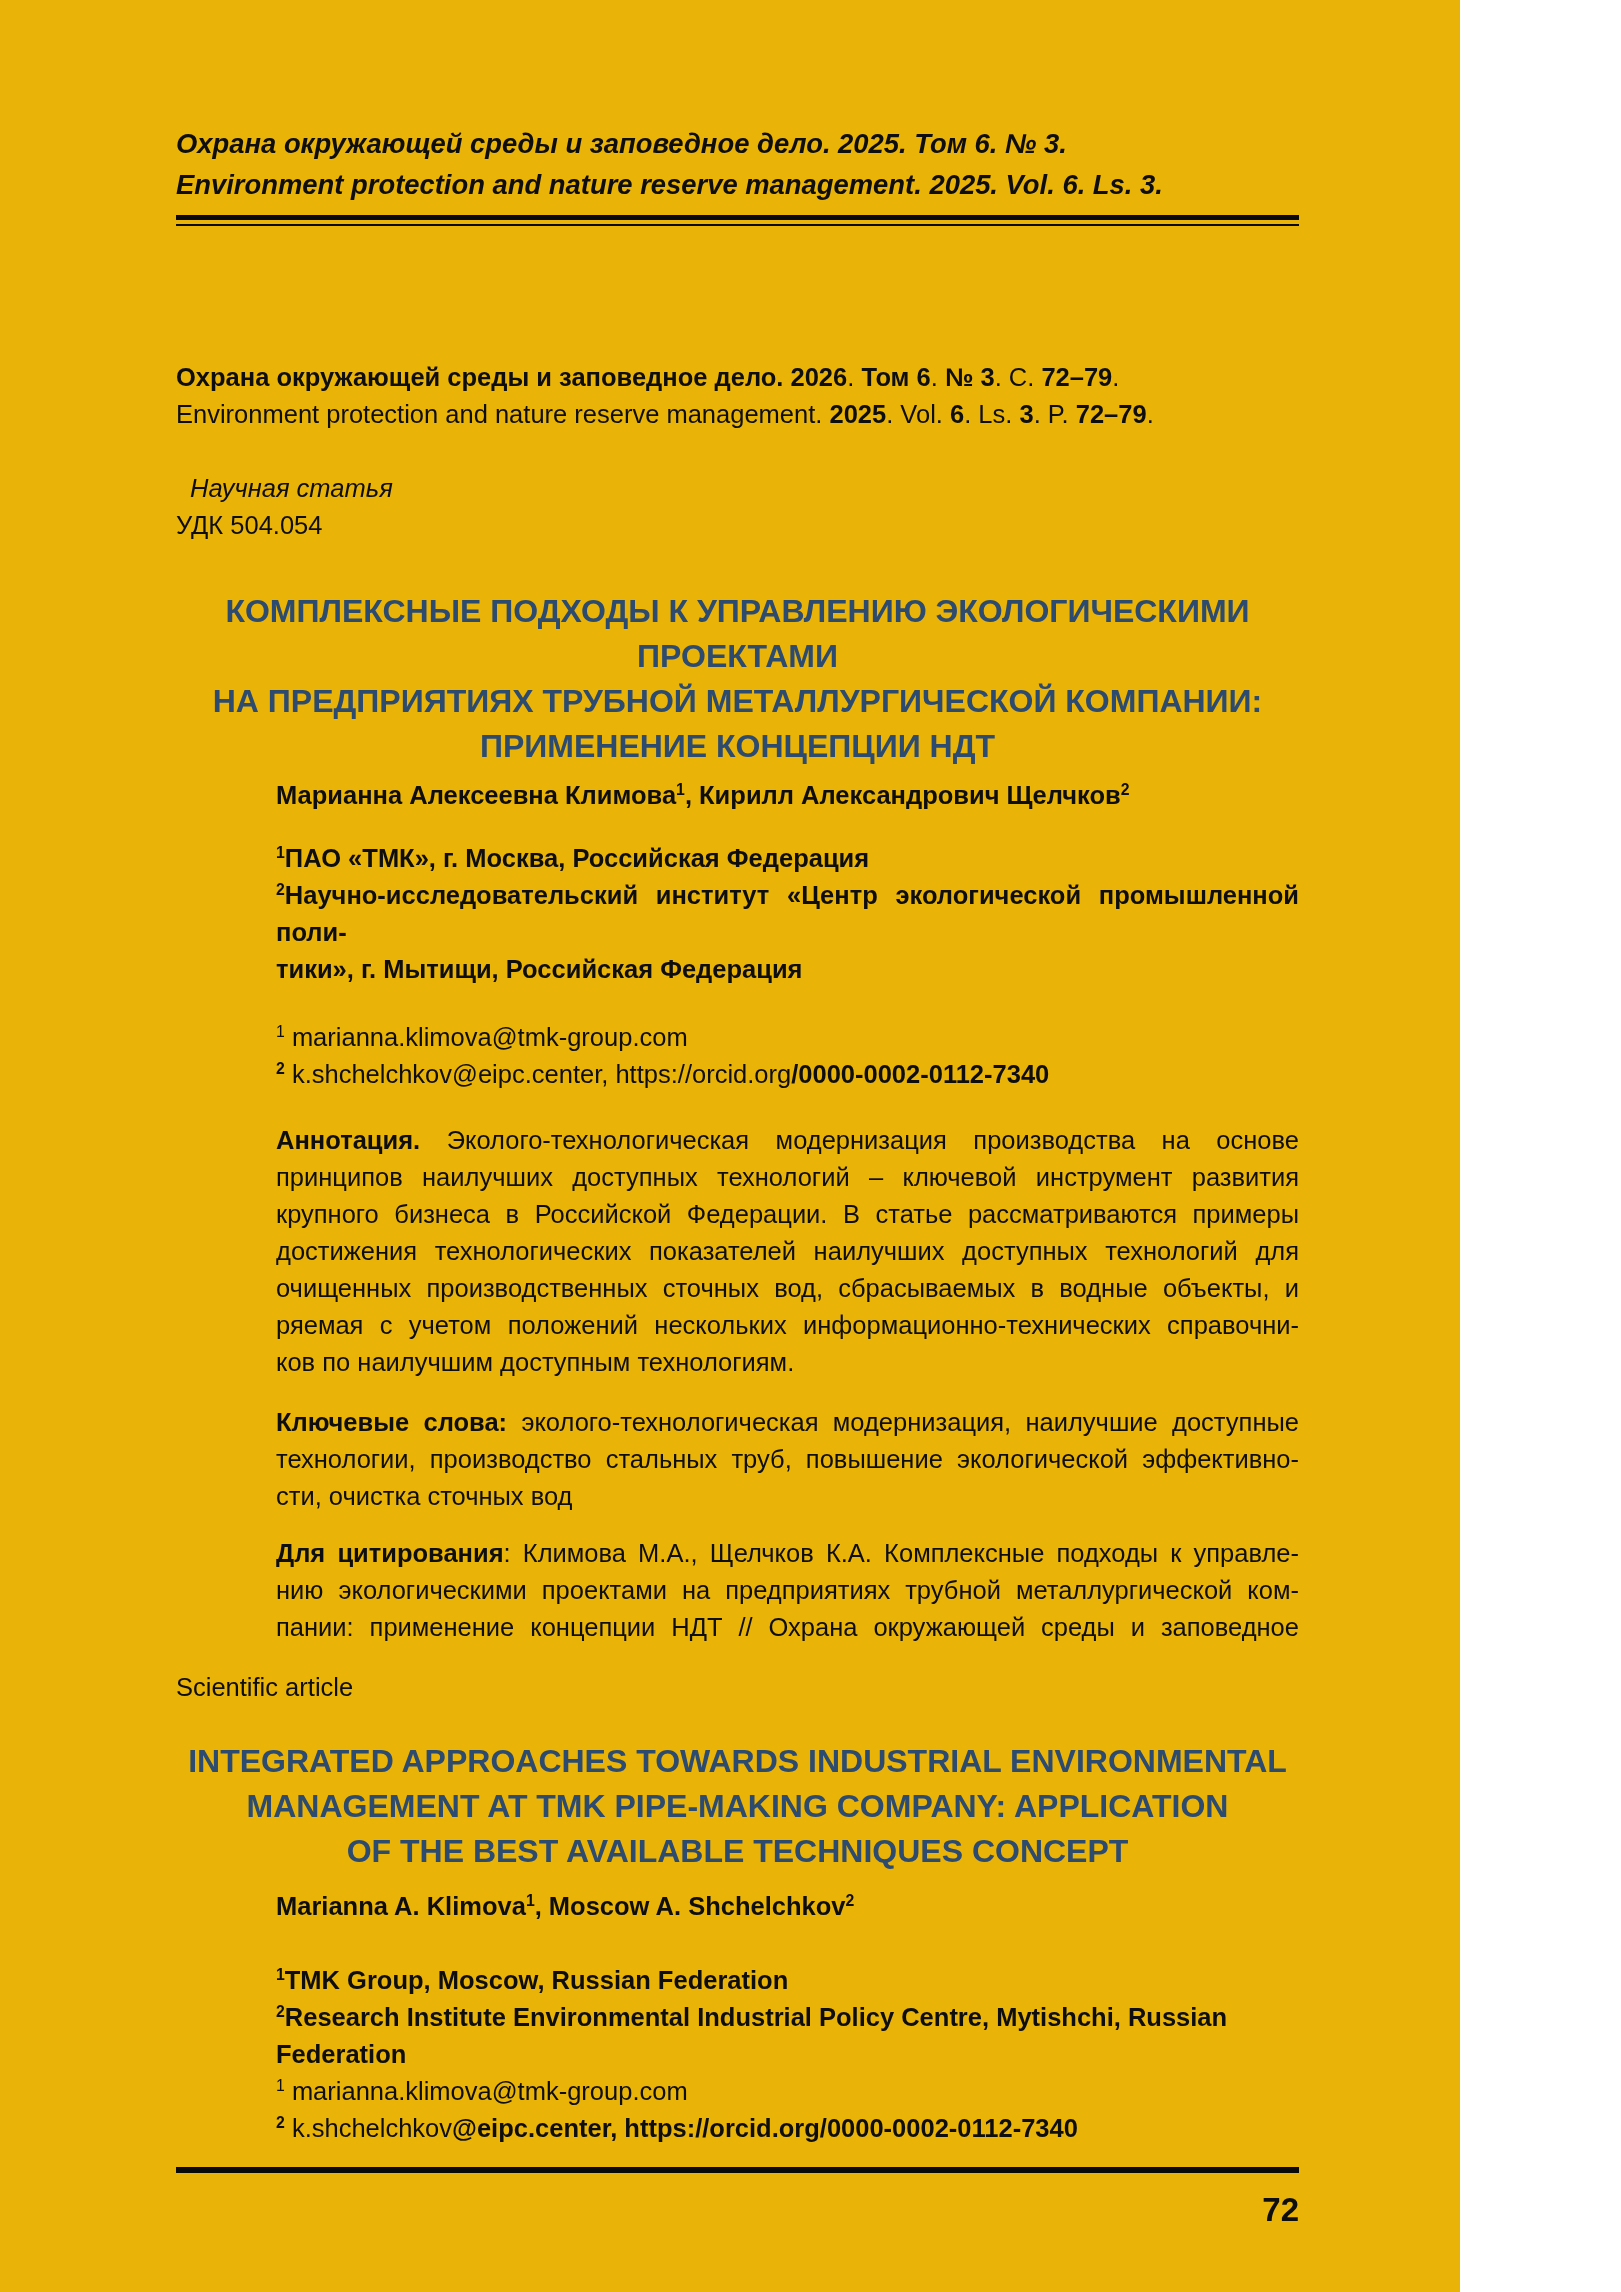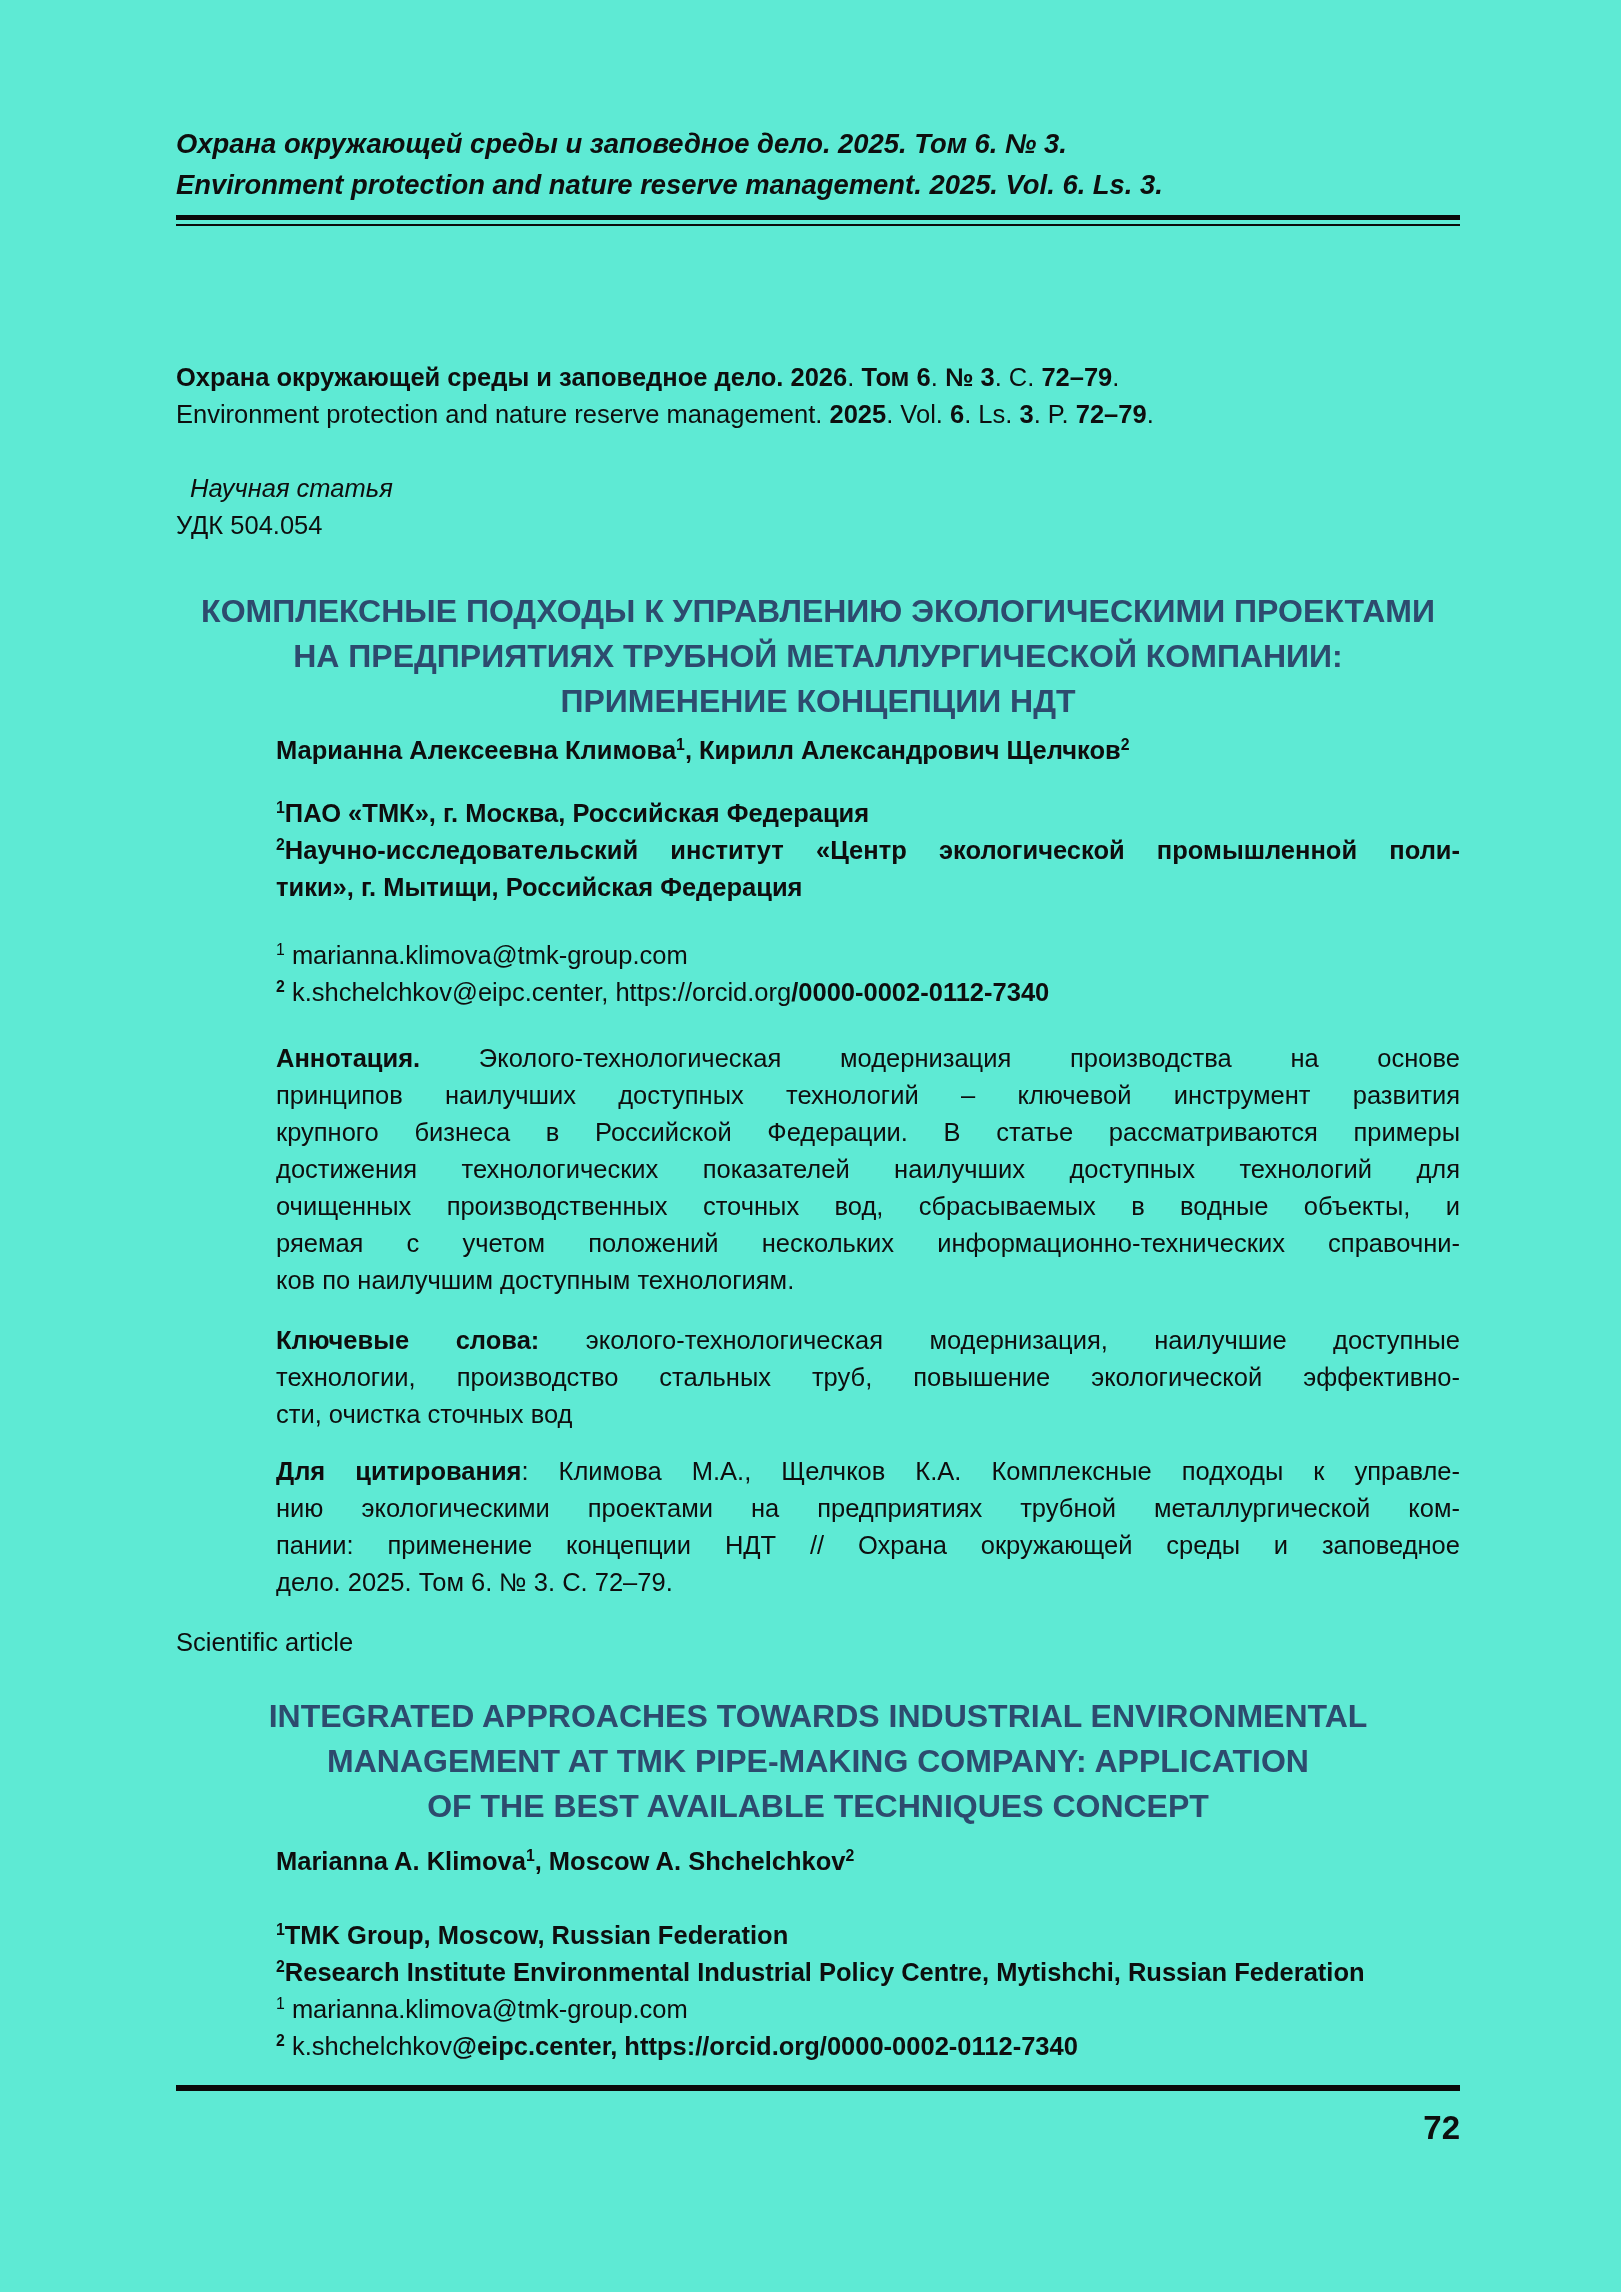--- a/index.html
+++ b/index.html
@@ -1,20 +1,20 @@
 <!DOCTYPE html>
 <html lang="ru" style="--navy: #2d4b6e;"><head>
 <meta charset="utf-8">
 <style>
   * { margin:0; padding:0; box-sizing:border-box; }
   html,body { background:#ffffff; }
   .page {
     position:relative;
-    width:1621px; height:2293px;
-    background:#5eead4;
+    width:1460px; height:2293px;
+    background:#eab308;
     color:#0e0e0e;
     font-family:"Liberation Sans", sans-serif;
     font-size:25.5px;
     line-height:37px;
     overflow:hidden;
   }
   .col { padding:123px 161px 0 176px; }
 
   .b { font-weight:700; }
   sup { font-size:0.62em; vertical-align:super; line-height:0; }
@@ -107,21 +107,20 @@
     <div class="keywords ind">
         <div class="ln jl"><span class="b">Ключевые слова:</span><span> эколого-технологическая модернизация, наилучшие доступные</span></div>
         <div class="ln jl"><span>технологии, производство стальных труб, повышение экологической эффективно-</span></div>
         <div class="ln"><span>сти, очистка сточных вод</span></div>
       </div>
 
     <div class="for-citation ind">
         <div class="ln jl"><span class="b">Для цитирования</span><span>: Климова М.А., Щелчков К.А. Комплексные подходы к управле-</span></div>
         <div class="ln jl"><span>нию экологическими проектами на предприятиях трубной металлургической ком-</span></div>
         <div class="ln jl"><span>пании: применение концепции НДТ // Охрана окружающей среды и заповедное</span></div>
-        <div class="ln"><span>дело. 2025. Том 6. № 3. С. 72–79.</span></div>
       </div>
 
     <p class="atype-en">Scientific article</p>
 
     <div class="title title-en">
         <div class="ln"><span>INTEGRATED APPROACHES TOWARDS INDUSTRIAL ENVIRONMENTAL</span></div>
         <div class="ln"><span>MANAGEMENT AT TMK PIPE-MAKING COMPANY: APPLICATION</span></div>
         <div class="ln"><span>OF THE BEST AVAILABLE TECHNIQUES CONCEPT</span></div>
       </div>
 

